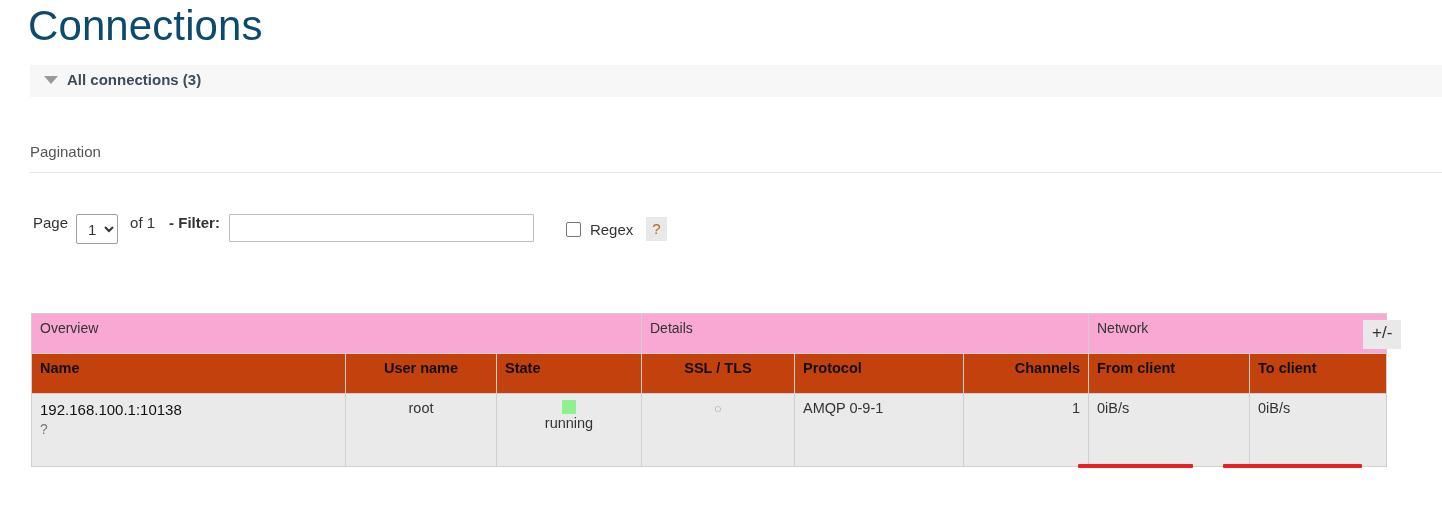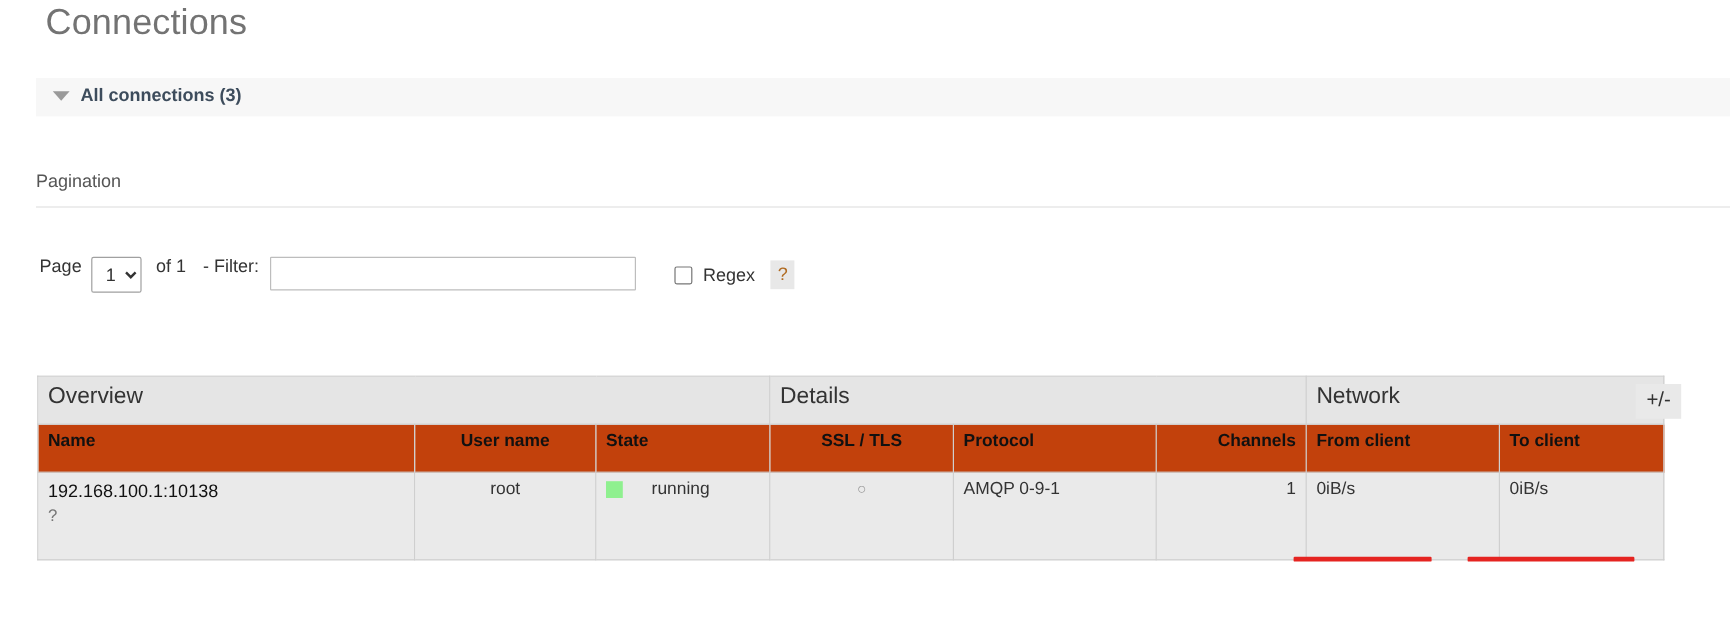--- a/index.html
+++ b/index.html
@@ -13,25 +13,25 @@
     font-family: "Liberation Sans", sans-serif;
     font-size: 14px;
     color: #333333;
     overflow: hidden;
     position: relative;
   }
 
   
   .page-title {
     position: absolute;
-    left: 38px;
+    left: 28px;
     top: 2px;
-    font-size: 30px;
+    font-size: 42px;
     font-weight: 400;
-    color: #737373;
+    color: #0c4a6e;
     letter-spacing: 0.1px;
     line-height: 1.15;
     white-space: nowrap;
   }
 
   
   .section-band {
     position: absolute;
     left: 30px;
     top: 65px;
@@ -99,20 +99,21 @@
     padding: 2px 4px 2px 7px;
     border: 1px solid #a0a0a0;
     background: #ffffff;
     border-radius: 2px;
   }
   .pg-of {
     margin-left: 12px;
   }
   .pg-filter-label {
     margin-left: 14px;
+    font-weight: bold;
   }
   .filter-input {
     margin-left: 9px;
     width: 305px;
     height: 28px;
     box-sizing: border-box;
     border: 1px solid #bdbdbd;
     background: #ffffff;
     font-family: "Liberation Sans", sans-serif;
     font-size: 15px;
@@ -161,23 +162,23 @@
   .conn-table th,
   .conn-table td {
     border: 1px solid #cfcfcf;
     padding: 6px 8px;
     text-align: left;
     vertical-align: top;
     font-weight: normal;
     color: #333333;
   }
   .conn-table thead tr.group-row th {
-    background: #e5e5e5;
+    background: #f9a8d4;
     font-weight: normal;
-    font-size: 19px;
+    font-size: 14px;
     height: 27px;
     color: #333;
   }
   .conn-table thead tr.col-row th {
     background: #c2410c;
     font-weight: bold;
     font-size: 14.5px;
     height: 27px;
     color: #111;
   }
@@ -207,21 +208,22 @@
   .name-q {
     display: block;
     font-weight: normal;
     color: #777777;
     font-size: 14px;
     margin-top: 1px;
   }
   .state-cell-inner {
     display: flex;
     align-items: center;
-    gap: 24px;
+    gap: 1px;
+    flex-direction: column;
   }
   .state-swatch {
     width: 14px;
     height: 14px;
     background: #8ff08f;
     display: inline-block;
     flex: 0 0 auto;
   }
   .ssl-dot {
     color: #9a9a9a;

